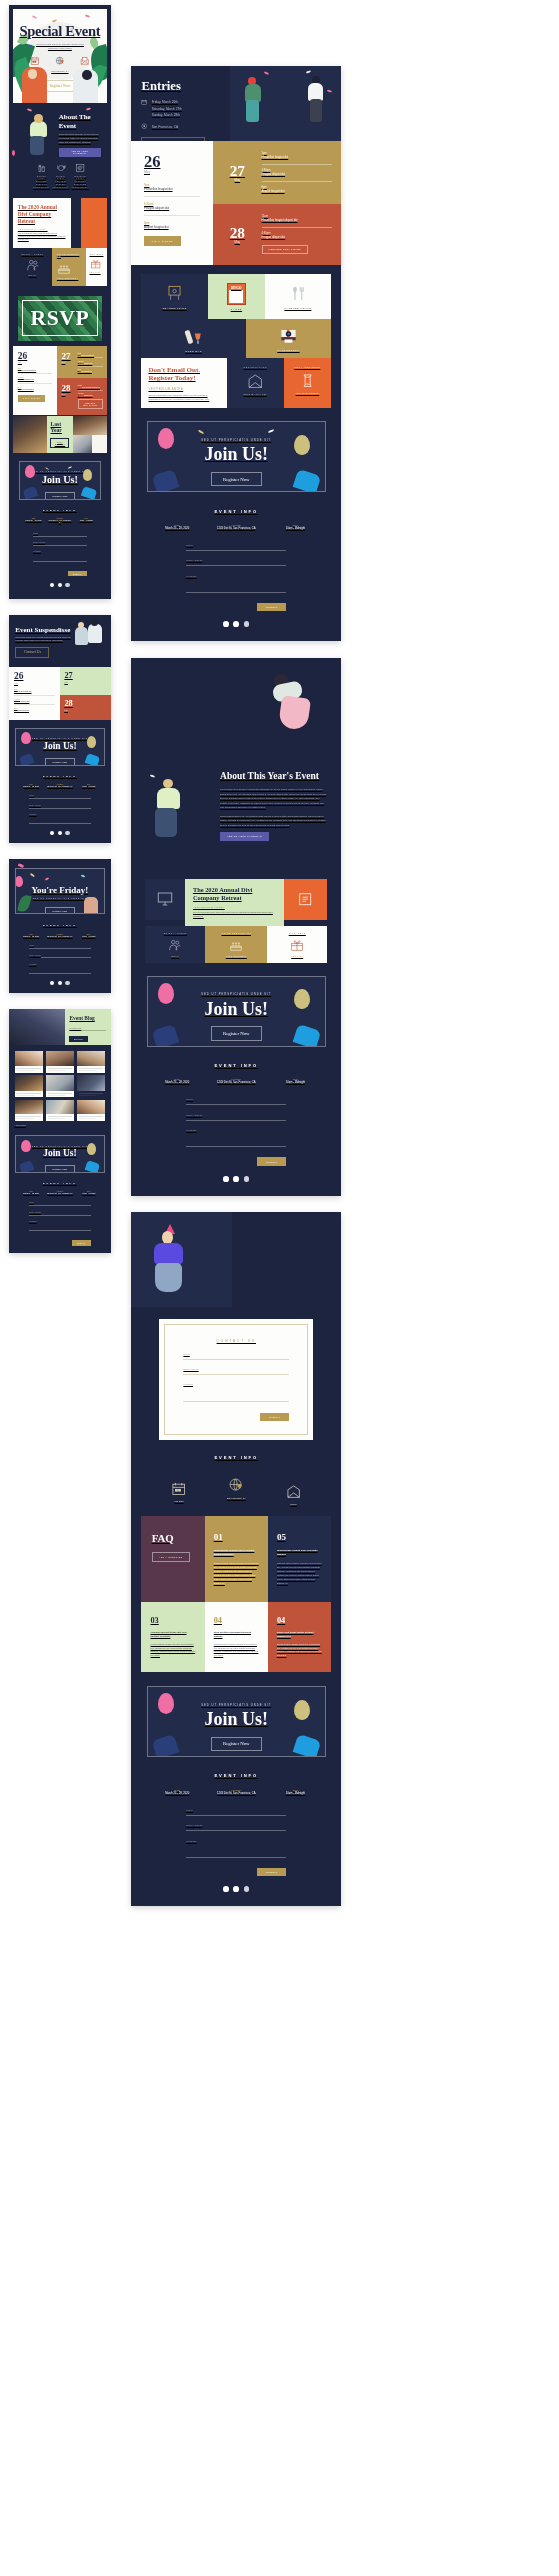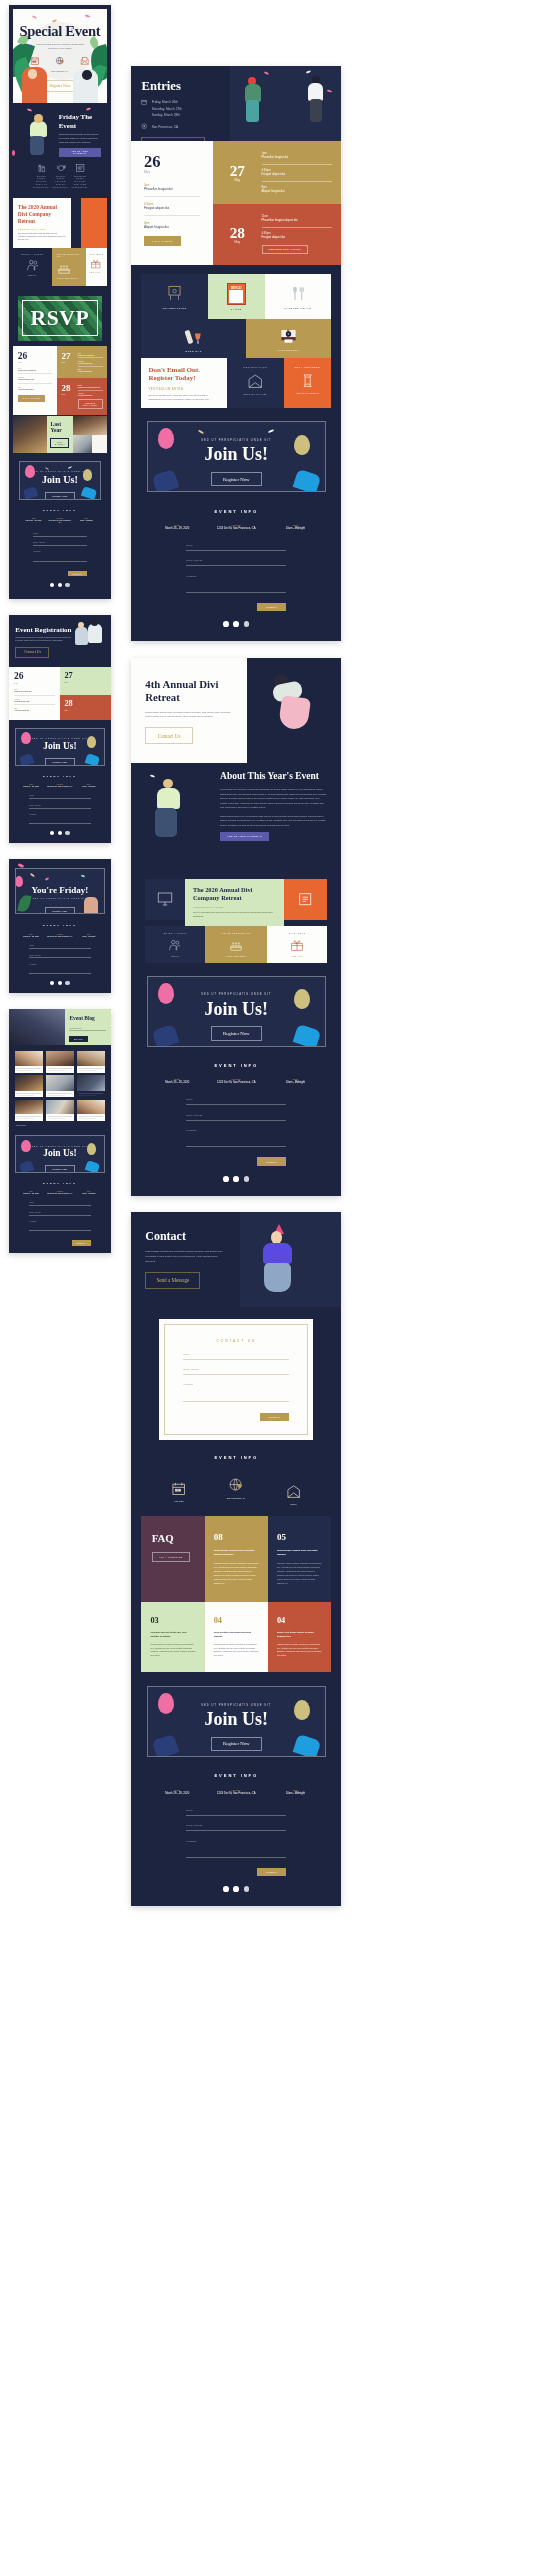--- a/index.html
+++ b/index.html
@@ -3,21 +3,21 @@
 <meta charset="utf-8">
 <style>
   * { box-sizing: border-box; margin: 0; padding: 0; }
   body {
     width: 559px; height: 2576px;
     background: #ffffff;
     font-family: "Liberation Sans", sans-serif;
     overflow: hidden;
     position: relative;
   }
-  .board { position: relative; width: 559px; height: 2576px; padding: 5.1px; }
+  .board { position: relative; width: 559px; height: 2576px; padding: 5.1px; text-decoration: underline; }
   .cols { display: flex; gap: 9px; align-items: flex-start; }
   .col { display: flex; flex-direction: column; gap: 16.5px; }
   .col-a { width: 102px; margin-left: 3.8px; }
   .col-b { width: 210px; margin-left: 11.4px; }
 
   
   .page {
     background: #1d2440;
     box-shadow: 0 1.9px 6.4px rgba(0,0,0,.18);
     overflow: hidden;
@@ -196,21 +196,21 @@
           <div class="conf" style="left:14px;top:6.4px;width:5.1px;height:1.9px;background:#ef7fa3;transform:rotate(20deg);"></div>
           <div class="conf" style="right:16.5px;top:5.1px;width:5.1px;height:1.9px;background:#ef7fa3;transform:rotate(-18deg);"></div>
           <div class="conf" style="left:-0.6px;top:47px;width:3.2px;height:5.7px;background:#ef5f93;border-radius:50%;"></div>
           <div style="display:flex;gap:3.8px;align-items:flex-start;">
             <div style="width:46%;position:relative;height:43px;">
               <div class="person" style="left:11.4px;top:7.6px;width:16.5px;height:16.5px;background:#dff0c4;border-radius:6.4px 6.4px 2.5px 2.5px;"></div>
               <div class="person" style="left:15.3px;top:1.3px;width:8.3px;height:8.3px;border-radius:50%;background:#e0b97d;"></div>
               <div class="person" style="left:11.4px;top:23px;width:14px;height:19px;background:#3d5272;border-radius:3.8px;"></div>
             </div>
             <div style="width:54%;">
-              <div class="sec-h" style="font-size:7px;line-height:1.25;">Friday The Event</div>
+              <div class="sec-h" style="font-size:7px;line-height:1.25;">About The Event</div>
               <div class="body-lt" style="font-size:2px;line-height:1.9;padding-top:2.5px;">Class aptent taciti sociosqu ad litora torquent per conubia nostra, per inceptos himenaeos. Fusce quis magna purus. Phasellus.</div>
               <div class="btn-solid-purple" style="font-size:2px;padding:2.5px 5.7px;margin-top:3.2px;letter-spacing:0.3px;">ADD TO YOUR CALENDAR</div>
             </div>
           </div>
           <div class="grid3" style="padding:6.4px 14px 0;gap:2.5px;">
             <div class="tile">
               <svg width="10.2" height="10.2" viewBox="0 0 24 24" fill="none" stroke="#b7bac9" stroke-width="1.2">
                   <path d="M7 8h4v12H7z"></path>
                   <path d="M7 5h4v3H7z"></path>
                   <path d="M14 11h6v9h-6z"></path>
@@ -424,21 +424,21 @@
             <span class="dot"></span>
             <span class="dot"></span>
             <span class="dot s"></span>
           </div>
         </div>
       </div>
 
       <div class="page">
         <div style="padding:10.2px 6.4px 9px;position:relative;">
           <div style="width:66%;">
-            <div class="sec-h" style="font-size:7px;">Event Registration</div>
+            <div class="sec-h" style="font-size:7px;">Event Suspendisse</div>
             <div class="body-lt" style="font-size:1.8px;line-height:1.9;padding-top:2.5px;">Suspendisse blandit nibh venenatis magna convallis, quis aliquet odio venenatis. Fusce auctor orci et erat hendrerit. Vitae facilisis.</div>
             <div class="btn-outline-gold-d" style="font-size:3.8px;padding:2.5px 7.6px;margin-top:3.8px;">Contact Us</div>
           </div>
           <div class="person" style="right:9px;top:9px;width:14px;height:19px;background:#e8eef0;border-radius:5.1px 5.1px 1.9px 1.9px;"></div>
           <div class="person" style="right:12.7px;top:3.8px;width:7px;height:7px;border-radius:50%;background:#1f2233;"></div>
           <div class="person" style="right:23px;top:11.4px;width:12.7px;height:18px;background:#c9d6de;border-radius:5.1px 5.1px 1.9px 1.9px;"></div>
           <div class="person" style="right:27px;top:6.4px;width:6.4px;height:6.4px;border-radius:50%;background:#f0d3ae;"></div>
         </div>
 
         <div style="display:flex;">
@@ -926,25 +926,20 @@
           <div class="dots" style="padding-top:10.2px;gap:4.5px;">
             <span class="dot" style="width:5.7px;height:5.7px;"></span>
             <span class="dot" style="width:5.7px;height:5.7px;"></span>
             <span class="dot s" style="width:5.7px;height:5.7px;"></span>
           </div>
         </div>
       </div>
 
       <div class="page">
         <div style="position:relative;height:102px;">
-          <div class="white" style="width:55%;padding:20.3px 14px 19px;">
-            <div class="sec-h-dark" style="font-size:10.8px;line-height:1.25;">4th Annual Divi Retreat</div>
-            <div class="body-dk" style="font-size:2.4px;line-height:2;padding-top:5.7px;">Suspendisse blandit nibh venenatis magna convallis, quis aliquet odio venenatis. Fusce auctor orci et erat hendrerit. Vitae facilisis libero interdum.</div>
-            <div class="btn-outline-gold" style="font-size:5.1px;padding:4.5px 11.4px;margin-top:7px;">Contact Us</div>
-          </div>
           <div class="person" style="right:53px;top:16.5px;width:14px;height:12.7px;border-radius:50% 50% 40% 40%;background:#2a2736;"></div>
           <div class="person" style="right:39px;top:25.4px;width:29px;height:16.5px;background:#dfe9e2;border-radius:7.6px;transform:rotate(-12deg);"></div>
           <div class="person" style="right:32px;top:39px;width:29px;height:32px;background:#f2b8c6;border-radius:6.4px 6.4px 15.3px 15.3px;transform:rotate(8deg);"></div>
         </div>
 
         <div style="display:flex;padding:11.4px 14px 9px;gap:9px;">
           <div style="width:38%;position:relative;height:95px;">
             <div class="person" style="left:18px;top:7.6px;width:10.2px;height:9.5px;border-radius:50%;background:#e0c48c;"></div>
             <div class="person" style="left:11.4px;top:16.5px;width:23px;height:21.6px;background:#dff0c4;border-radius:7.6px 7.6px 3.2px 3.2px;"></div>
             <div class="person" style="left:10.2px;top:37px;width:21.6px;height:29px;background:#3d5272;border-radius:5.1px;"></div>
@@ -1062,25 +1057,20 @@
           <div class="dots" style="padding-top:10.2px;gap:4.5px;">
             <span class="dot" style="width:5.7px;height:5.7px;"></span>
             <span class="dot" style="width:5.7px;height:5.7px;"></span>
             <span class="dot s" style="width:5.7px;height:5.7px;"></span>
           </div>
         </div>
       </div>
 
       <div class="page">
         <div style="display:flex;height:95px;">
-          <div style="width:52%;padding:16.5px 14px;">
-            <div class="sec-h" style="font-size:12px;">Contact</div>
-            <div class="body-lt" style="font-size:2.5px;line-height:2;padding-top:5.7px;">Suspendisse blandit nibh venenatis magna convallis, quis aliquet odio venenatis. Fusce auctor orci et erat hendrerit. Vitae facilisis libero interdum.</div>
-            <div class="btn-outline-gold-d" style="font-size:5.1px;padding:4.5px 10.2px;margin-top:7.6px;">Send a Message</div>
-          </div>
           <div class="navy2" style="width:48%;position:relative;overflow:hidden;">
             <div class="person" style="left:34px;top:11.4px;width:0;height:0;border-left:5.1px solid transparent;border-right:5.1px solid transparent;border-bottom:10.2px solid #ef4a7f;"></div>
             <div class="person" style="left:30.5px;top:19px;width:11.4px;height:12.7px;border-radius:50%;background:#f0d3ae;"></div>
             <div class="person" style="left:23px;top:30.5px;width:29px;height:21.6px;background:#5b4ae0;border-radius:7.6px 7.6px 3.8px 3.8px;"></div>
             <div class="person" style="left:24px;top:51px;width:27px;height:29px;background:#8fa6c4;border-radius:5.1px 5.1px 10.2px 10.2px;"></div>
           </div>
         </div>
 
         <div style="padding:11.4px 28px 0;">
           <div class="white" style="padding:5.1px;">
@@ -1137,21 +1127,21 @@
           </div>
         </div>
 
         <div style="padding:0 10.2px;">
           <div class="grid3">
             <div class="plum" style="padding:16.5px 10.2px;">
               <div class="sec-h" style="font-size:10.8px;">FAQ</div>
               <div class="btn-outline-thin" style="font-size:2px;padding:3.2px 6.4px;margin-top:7.6px;letter-spacing:0.5px;">ASK A QUESTION</div>
             </div>
             <div class="gold" style="padding:16.5px 9px;">
-              <div class="sec-h" style="font-size:9px;">08</div>
+              <div class="sec-h" style="font-size:9px;">01</div>
               <div style="font-size:2.4px;font-weight:700;color:#fff;padding-top:7px;line-height:1.6;">Suspendisse blandit nibh venenatis magna convallis?</div>
               <div style="font-size:2.1px;color:#fdf8ec;padding-top:5.1px;line-height:1.9;">Praesent sapien massa, convallis a pellentesque nec, egestas non nisi. Nulla porttitor accumsan tincidunt. Vestibulum ante ipsum primis in faucibus orci luctus et ultrices posuere cubilia Curae; Donec velit neque, auctor sit amet aliquam vel.</div>
             </div>
             <div class="navy2" style="padding:16.5px 9px;">
               <div class="sec-h" style="font-size:9px;">05</div>
               <div style="font-size:2.4px;font-weight:700;color:#fff;padding-top:7px;line-height:1.6;">Suspendisse blandit nibh venenatis magna?</div>
               <div style="font-size:2.1px;color:#b7bac9;padding-top:5.1px;line-height:1.9;">Praesent sapien massa, convallis a pellentesque nec, egestas non nisi. Nulla porttitor accumsan tincidunt. Vestibulum ante ipsum primis in faucibus orci luctus et ultrices posuere cubilia Curae; Donec velit neque, auctor sit amet aliquam vel.</div>
             </div>
           </div>
           <div class="grid3">

